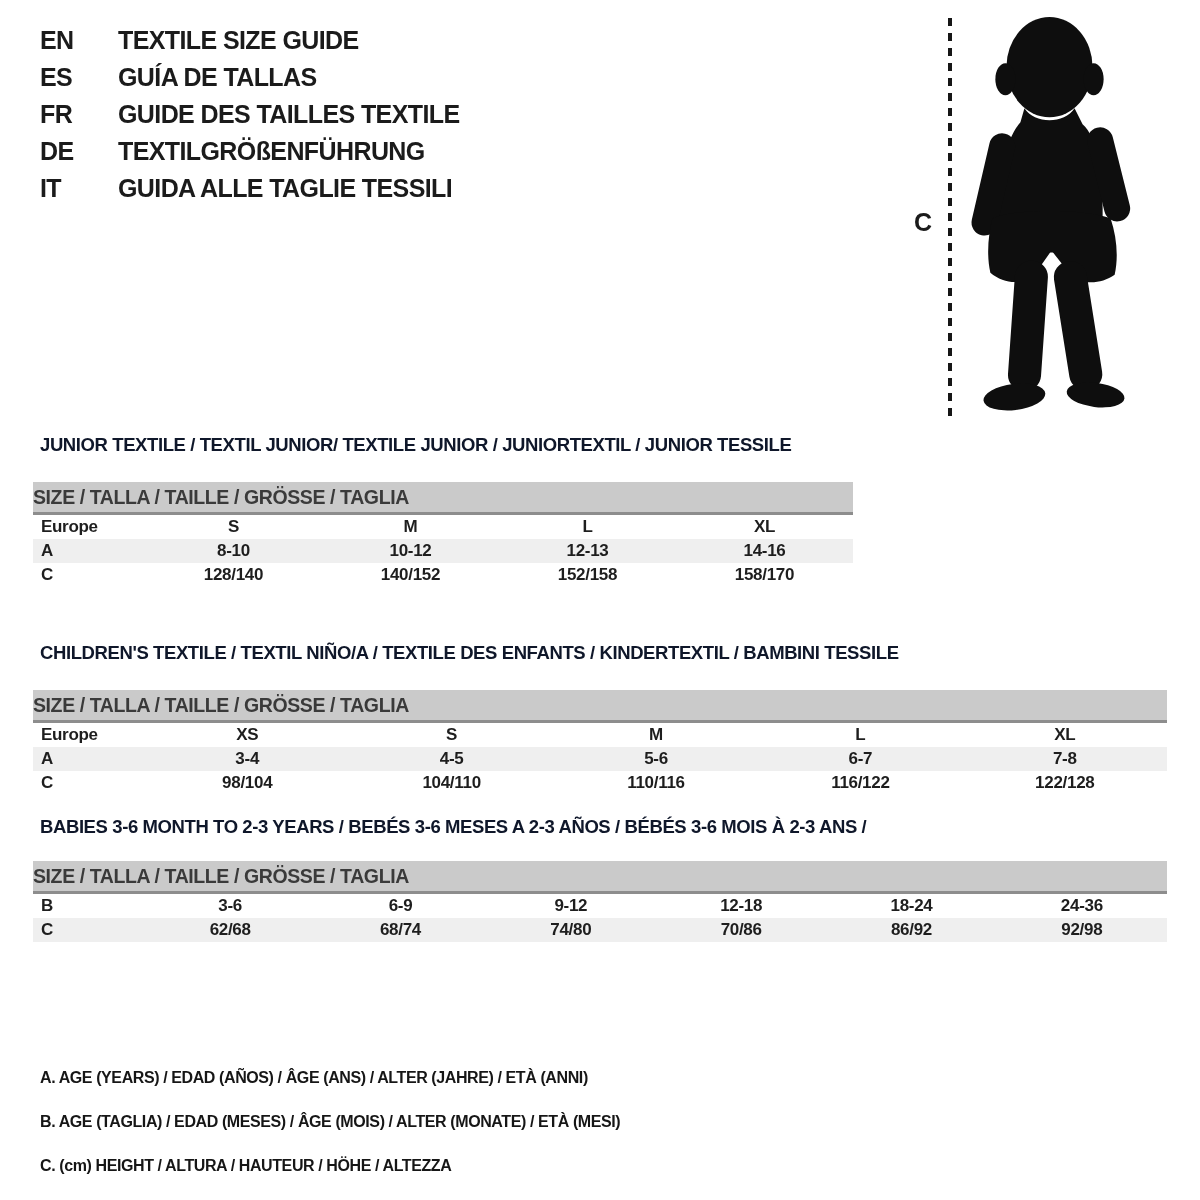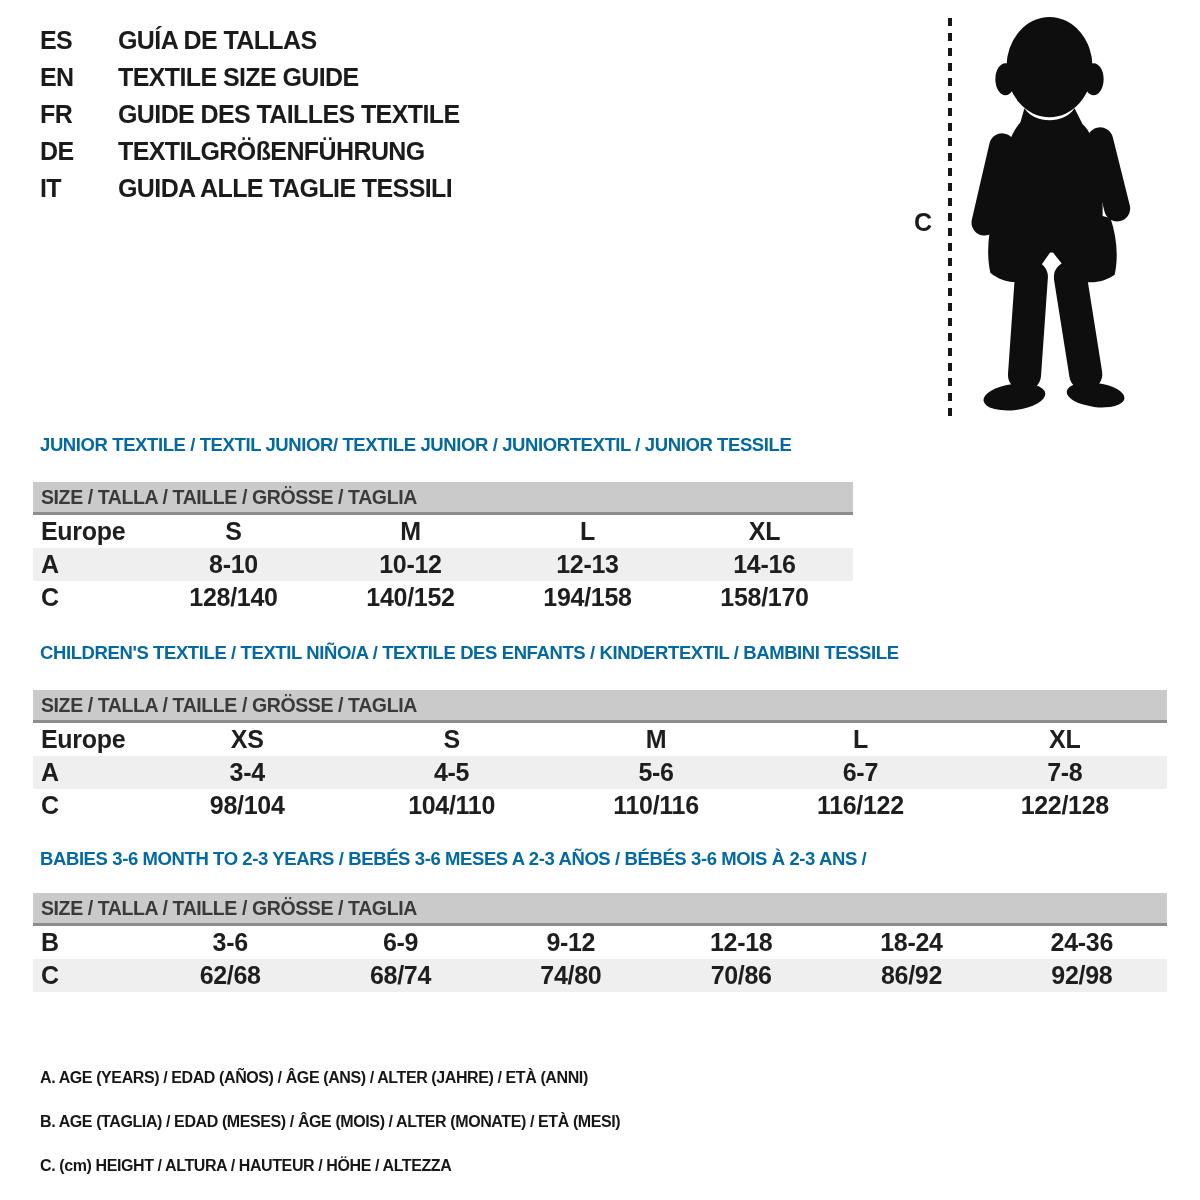--- a/index.html
+++ b/index.html
@@ -21,53 +21,53 @@
     position:absolute;left:948px;top:18px;width:4px;height:398px;
     background:repeating-linear-gradient(180deg,#161616 0 8px,transparent 8px 15px);
   }
   .measure-label{position:absolute;left:914px;top:208px;font-size:25px;}
   .baby{position:absolute;left:963px;top:12px;width:178px;height:406px;}
 
   
   .sec{position:absolute;left:33px;}
   .sec-junior{top:434px;width:820px;}
   .sec-children{top:642px;width:1134px;}
-  .sec-babies{top:840px;width:1134px;}
+  .sec-babies{top:808px;width:1134px;}
   .sec-title{padding-left:7px;}
-  .t-line{font-size:18.5px;line-height:22px;letter-spacing:-0.4px;white-space:nowrap;color:#0369a1;}
+  .t-line{font-size:18.5px;line-height:22px;letter-spacing:-0.4px;white-space:nowrap;color:#0f172a;}
   .sec-babies .t-line{line-height:37px;}
   .size-bar{
     height:33px;box-sizing:border-box;margin-top:26px;
     background:#cacaca;border-bottom:3px solid #8d8d8d;
-    padding-left:8px;line-height:31px;font-size:19.5px;color:#3a3a3a;
+    line-height:31px;font-size:19.5px;color:#3a3a3a;
     letter-spacing:-0.4px;white-space:nowrap;overflow:hidden;
   }
   .sec-babies .size-bar{margin-top:16px;}
-  .row{display:grid;height:33px;align-items:center;font-size:25px;letter-spacing:-0.3px;color:#1e1e1e;}
+  .row{display:grid;height:24px;align-items:center;font-size:17px;letter-spacing:-0.3px;color:#1e1e1e;}
   .row.stripe{background:#efefef;}
   .label-cell{padding-left:8px;text-align:left;}
   .cell{text-align:center;white-space:nowrap;}
 
   
   .notes{position:absolute;left:40px;top:1056px;}
   .note{height:44px;line-height:44px;font-size:16px;letter-spacing:-0.4px;white-space:nowrap;color:#161616;}
 </style>
 </head>
 <body>
 
 <div class="canvas">
 
   <div class="languages">
     <div class="lang-row">
+      <span class="lang-code">EN</span>
+      <span class="lang-label">TEXTILE SIZE GUIDE</span>
+    </div>
+    <div class="lang-row">
       <span class="lang-code">ES</span>
       <span class="lang-label">GUÍA DE TALLAS</span>
-    </div>
-    <div class="lang-row">
-      <span class="lang-code">EN</span>
-      <span class="lang-label">TEXTILE SIZE GUIDE</span>
     </div>
     <div class="lang-row">
       <span class="lang-code">FR</span>
       <span class="lang-label">GUIDE DES TAILLES TEXTILE</span>
     </div>
     <div class="lang-row">
       <span class="lang-code">DE</span>
       <span class="lang-label">TEXTILGRÖßENFÜHRUNG</span>
     </div>
     <div class="lang-row">
@@ -112,21 +112,21 @@
           <div class="label-cell">A</div>
           <div class="cell">8-10</div>
           <div class="cell">10-12</div>
           <div class="cell">12-13</div>
           <div class="cell">14-16</div>
         </div>
         <div class="row" style="grid-template-columns: 112px repeat(4, 1fr);">
           <div class="label-cell">C</div>
           <div class="cell">128/140</div>
           <div class="cell">140/152</div>
-          <div class="cell">194/158</div>
+          <div class="cell">152/158</div>
           <div class="cell">158/170</div>
         </div>
       </div>
   </section>
 
   <section class="sec sec-children">
     <div class="sec-title">
         <div class="t-line">CHILDREN'S TEXTILE / TEXTIL NIÑO/A / TEXTILE DES ENFANTS / KINDERTEXTIL / BAMBINI TESSILE</div>
       </div>
     <div class="size-bar">SIZE / TALLA / TAILLE / GRÖSSE / TAGLIA</div>

